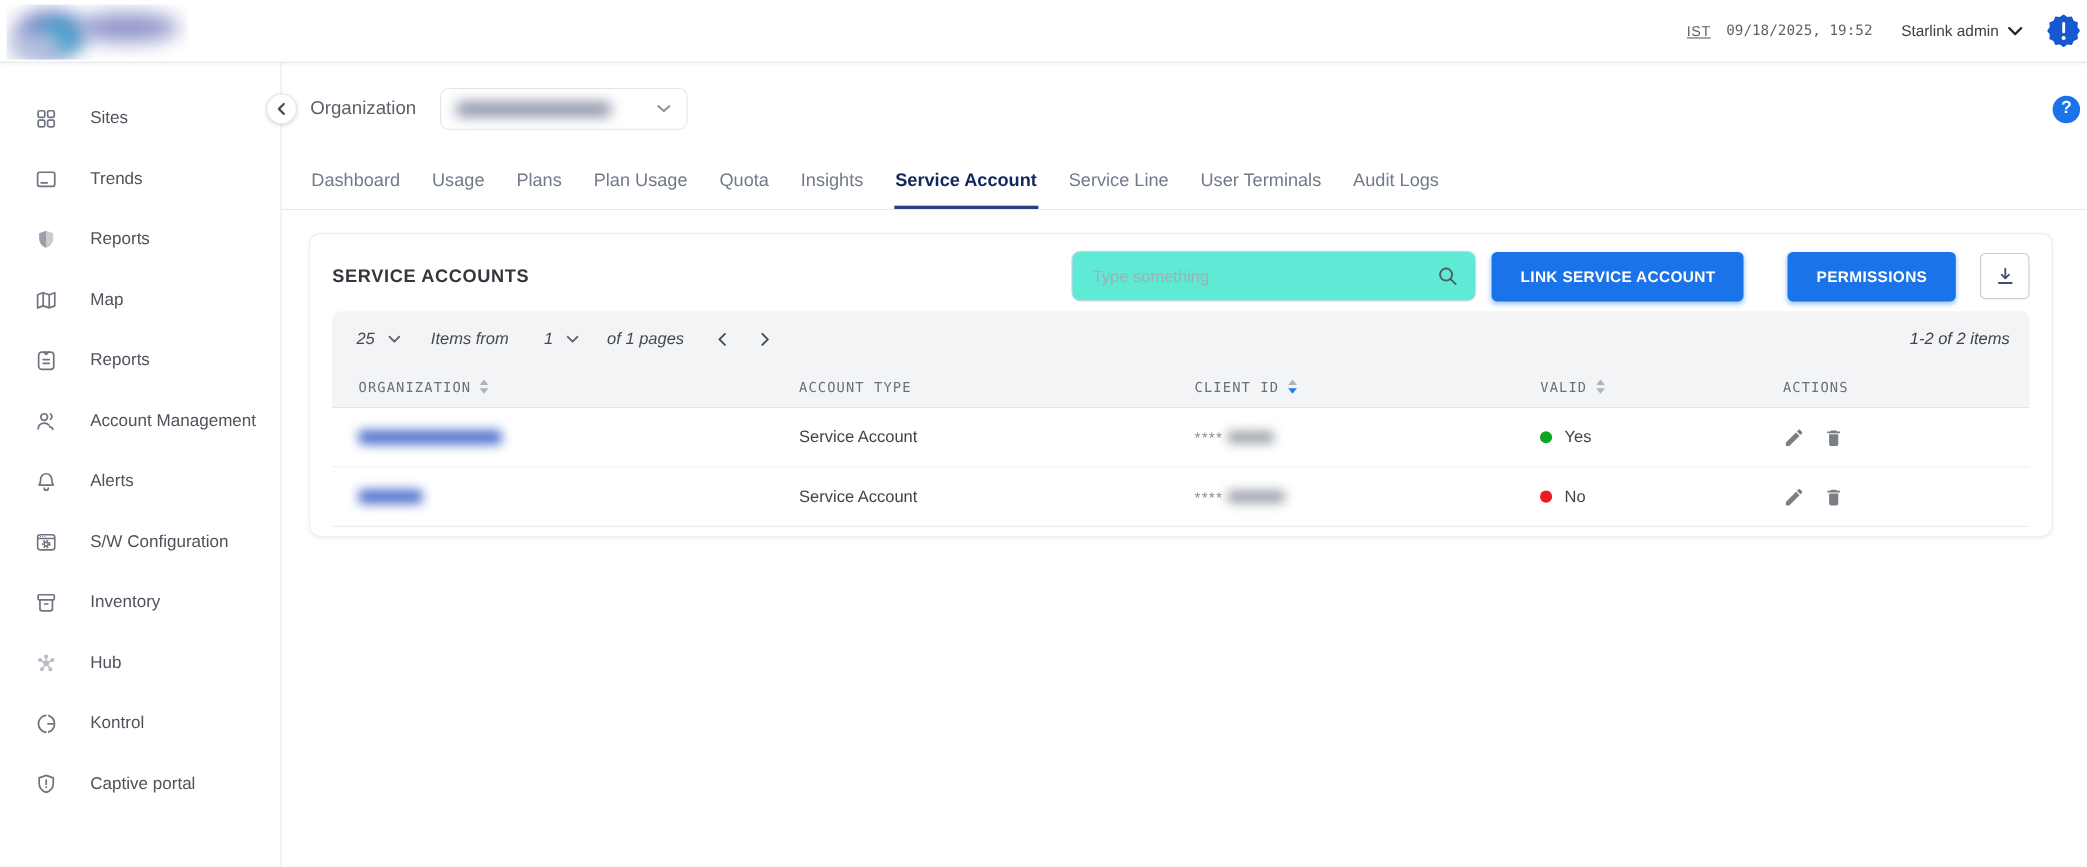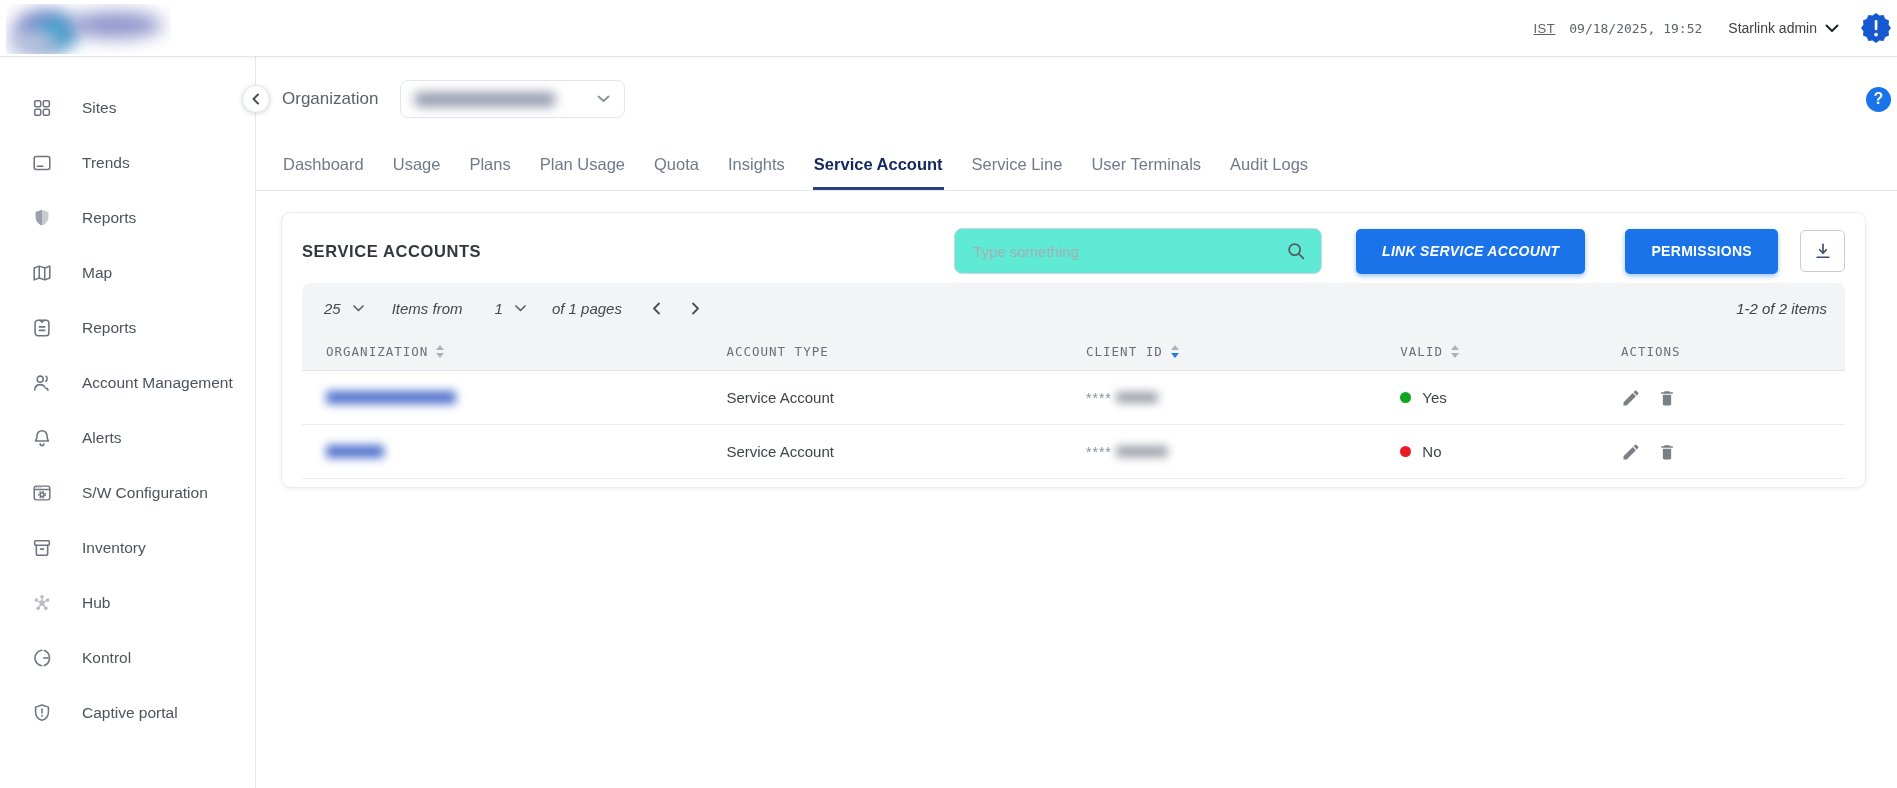--- a/index.html
+++ b/index.html
@@ -58,21 +58,21 @@
   .card-title { font-size:16.5px; font-weight:bold; letter-spacing:.6px; color:#33363c; }
   .head-right { margin-left:auto; display:flex; align-items:center; }
   .search-box { width:368px; height:46px; border:1px solid #ccd6e4; border-radius:8px; background:#5eead4;
     display:flex; align-items:center; padding:0 14px 0 18px; }
   .search-box input { flex:1; border:none; outline:none; font-size:15px; color:#3c4043;
     font-family:"Liberation Sans", sans-serif; background:transparent; }
   .search-box input::placeholder { color:#a7adb5; }
   .btn-primary { height:45px; border:none; border-radius:5px; background:#1a73e8; color:#fff;
     font-family:"Liberation Sans", sans-serif; font-size:14px; font-weight:bold; letter-spacing:.3px;
     padding:0 26px; cursor:pointer; box-shadow:0 2px 5px rgba(26,115,232,.45); }
-  .btn-link { margin-left:34px;font-style:italic; }
+  .btn-link { margin-left:14px; }
   .btn-perms { margin-left:40px; }
   .btn-download { margin-left:22px; width:45px; height:42px; border:1px solid #c7ccd4; border-radius:5px;
     background:#fff; display:flex; align-items:center; justify-content:center; cursor:pointer; color:#3f4f6e; }
 
   
   .gray-block { background:#f3f4f5; border-radius:8px 8px 0 0; }
   .pag-row { display:flex; align-items:center; height:50px; padding:0 18px 0 22px;
     font-size:15px; color:#45494f;font-style:italic; }
   .pag-select { display:flex; align-items:center; gap:12px; cursor:pointer; }
   .pag-text { margin-left:28px; }

